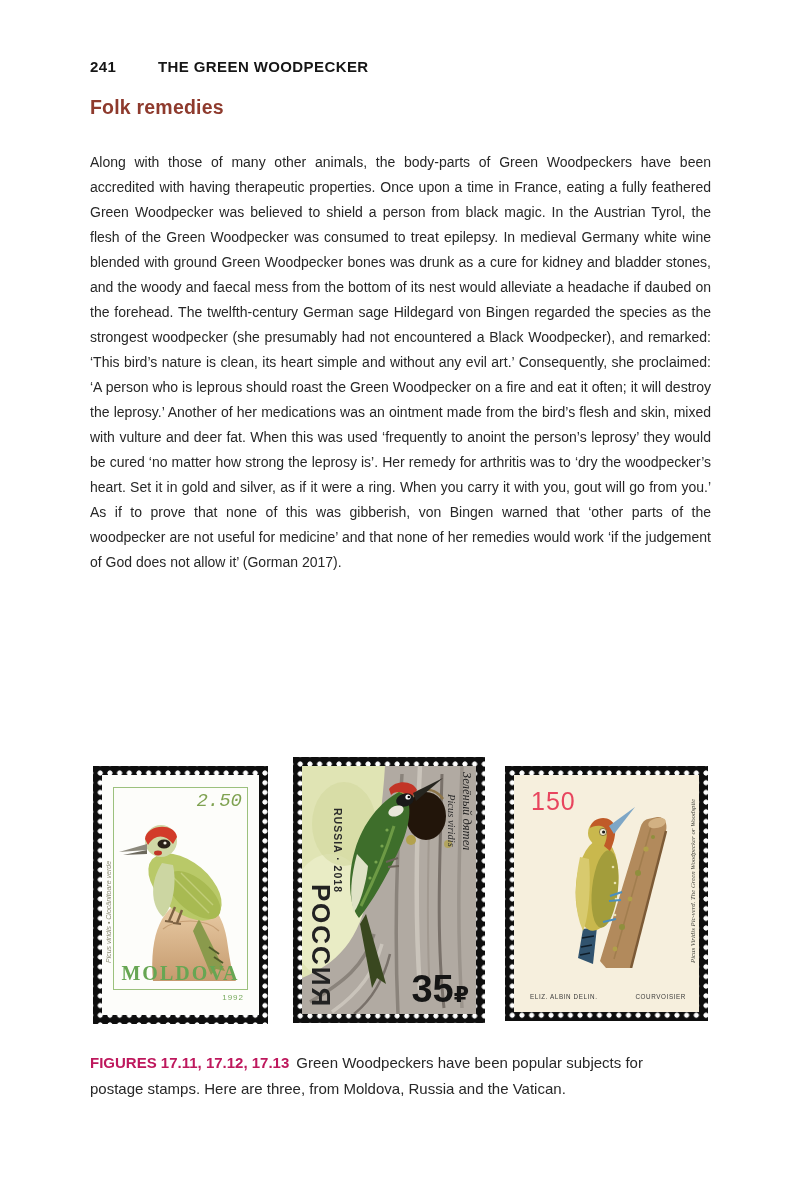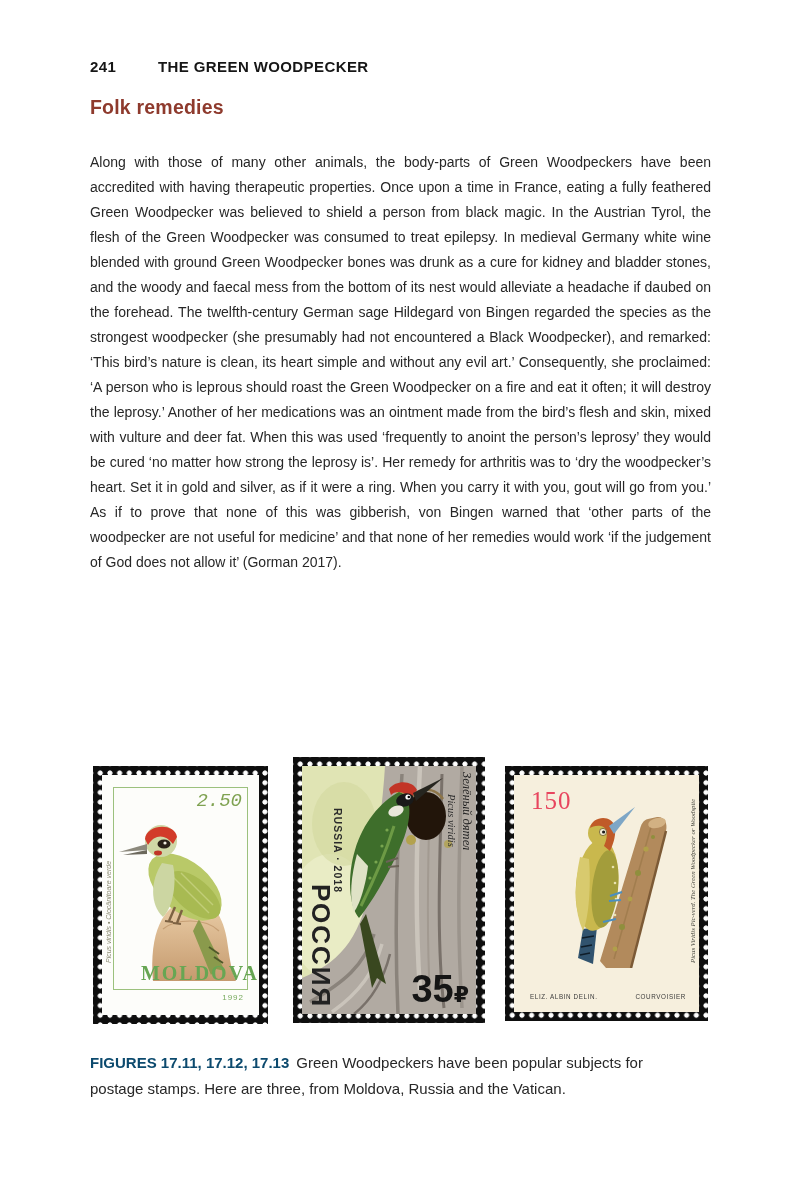--- a/index.html
+++ b/index.html
@@ -24,21 +24,21 @@
          background-image:radial-gradient(circle,#ffffff 2.2px,rgba(255,255,255,0) 2.9px);
          background-size:9.7px 9.7px;background-position:2.4px 2.2px;}
   .face{position:absolute;inset:9px;overflow:hidden;}
 
   
   .stamp-moldova{left:93px;top:766px;width:175px;height:258px;}
   .stamp-moldova .face{background:#fdfdfa;}
   .md-frame{position:absolute;top:12px;left:11px;right:11px;bottom:25px;border:1.5px solid #9cc17d;}
   .md-denom{position:absolute;top:15px;right:17px;font-family:Liberation Mono, monospace;
             font-style:italic;font-size:19px;color:#7fa251;}
-  .md-country{position:absolute;bottom:30px;left:0;right:0;text-align:right;
+  .md-country{position:absolute;bottom:30px;left:0;right:0;text-align:center;
               font-family:"Liberation Serif",serif;font-weight:bold;font-size:20px;
               letter-spacing:2px;color:#67a653;}
   .md-year{position:absolute;bottom:13px;right:15px;font-size:8px;letter-spacing:1px;color:#76a95c;}
   .md-side{position:absolute;left:3px;top:58px;height:130px;writing-mode:vertical-rl;
            transform:rotate(180deg);font-style:italic;font-size:7px;color:#8d8d75;}
   .md-bird{position:absolute;left:13px;top:28px;}
 
   
   .stamp-russia{left:293px;top:757px;width:192px;height:266px;}
   .stamp-russia .face{background:#dfe3b2;}
@@ -51,35 +51,35 @@
            font-style:italic;font-size:12.5px;color:#1f1f1f;}
   .ru-latin{position:absolute;right:19px;top:28px;writing-mode:vertical-rl;font-family:"Liberation Serif",serif;
             font-style:italic;font-size:10.5px;color:#2b2b2b;}
   .ru-denom{position:absolute;right:7px;bottom:0px;color:#151515;font-weight:bold;
             font-size:38px;line-height:38px;}
   .ru-currency{font-family:"DejaVu Sans",sans-serif;font-size:22px;font-weight:bold;}
 
   
   .stamp-vatican{left:505px;top:766px;width:203px;height:255px;}
   .stamp-vatican .face{background:#f6efdd;}
-  .va-denom{position:absolute;top:12px;left:17px;font-family:Liberation Serif, serif;
+  .va-denom{position:absolute;top:12px;left:17px;font-family:Liberation Sans, sans-serif;
             font-size:25px;color:#e8455e;letter-spacing:1px;}
   .va-name{position:absolute;bottom:21px;left:0;right:0;text-align:center;
            font-family:"Liberation Serif",serif;font-size:19px;letter-spacing:1.5px;color:#1b1b1b;}
   .va-credits{position:absolute;bottom:12px;left:16px;right:13px;display:flex;
               justify-content:space-between;font-size:6.3px;letter-spacing:.6px;color:#3a3a3a;}
   .va-side{position:absolute;right:3px;top:18px;height:170px;writing-mode:vertical-rl;
            transform:rotate(180deg);font-family:"Liberation Serif",serif;font-style:italic;
            font-size:6.8px;color:#4a4a42;}
   .va-bird{position:absolute;left:0px;top:26px;}
 
   
   .caption{position:absolute;top:1035px;left:90px;width:592px;font-size:15px;
            line-height:25.5px;color:#272727;}
-  .caption-label{color:#0c4a6e;font-weight:bold;margin-right:7px;}
+  .caption-label{color:#be185d;font-weight:bold;margin-right:7px;}
 </style>
 </head>
 <body>
 
 <div class="page">
 
   <div class="running-head">
     <span class="page-number">241</span>
     <span class="running-title">THE GREEN WOODPECKER</span>
   </div>

